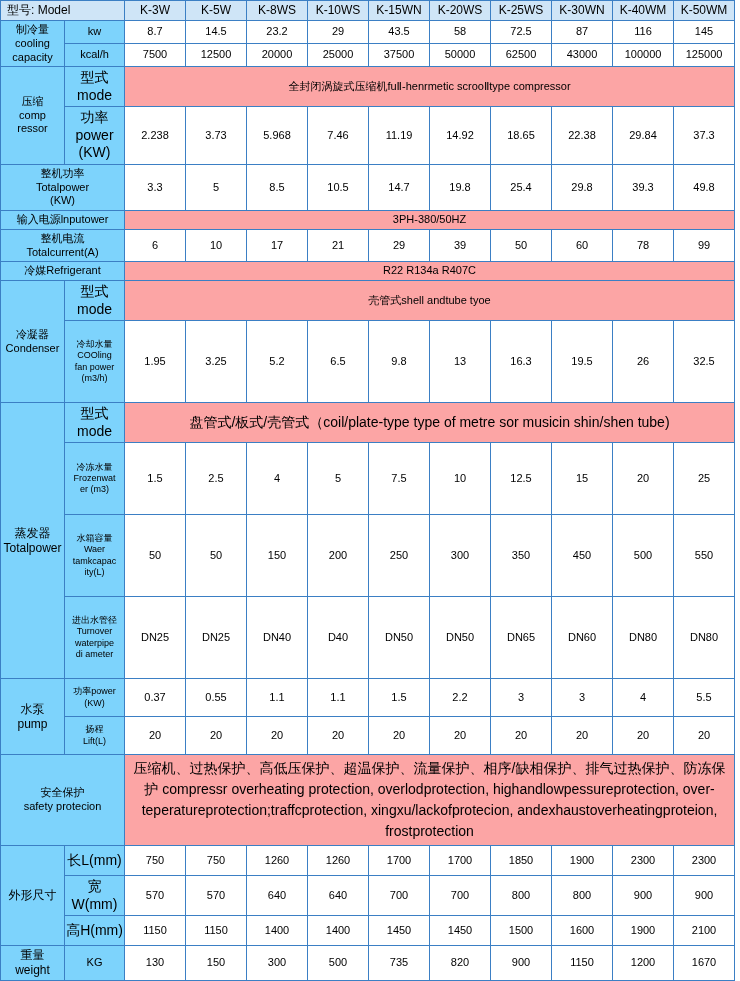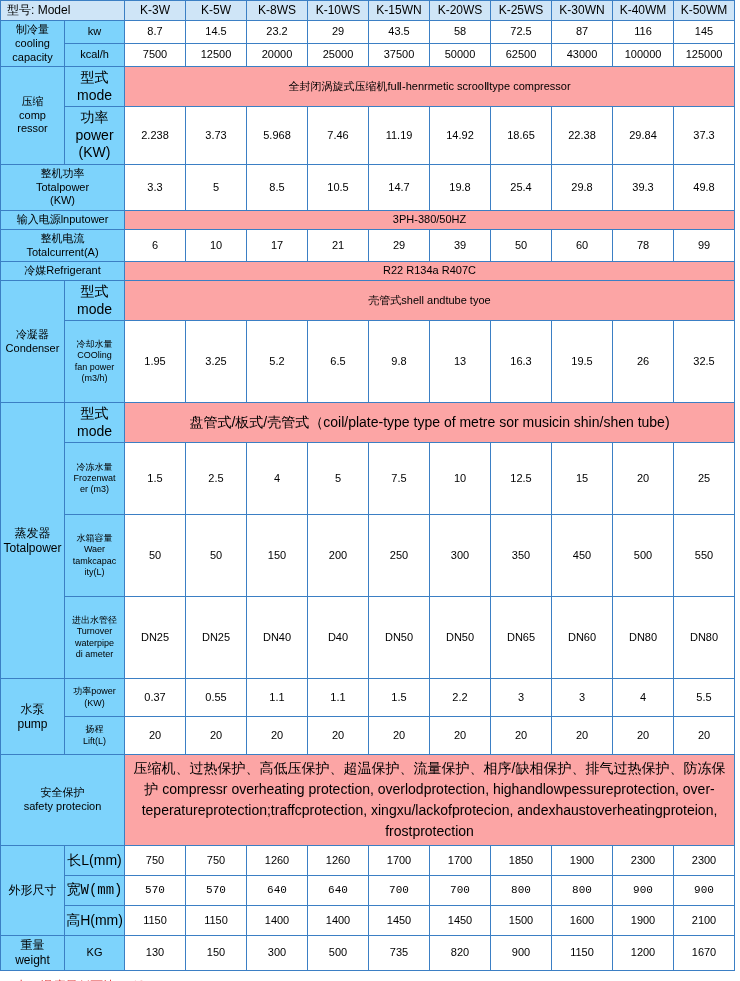--- a/index.html
+++ b/index.html
@@ -332,21 +332,21 @@
     <td class="val">1260</td>
     <td class="val">1260</td>
     <td class="val">1700</td>
     <td class="val">1700</td>
     <td class="val">1850</td>
     <td class="val">1900</td>
     <td class="val">2300</td>
     <td class="val">2300</td>
   </tr>
 
-  <tr style="height:30px;font-family:Liberation Mono, monospace;">
+  <tr style="height:30px;">
     <td class="lbl small">宽W(mm)</td>
     <td class="val">570</td>
     <td class="val">570</td>
     <td class="val">640</td>
     <td class="val">640</td>
     <td class="val">700</td>
     <td class="val">700</td>
     <td class="val">800</td>
     <td class="val">800</td>
     <td class="val">900</td>

